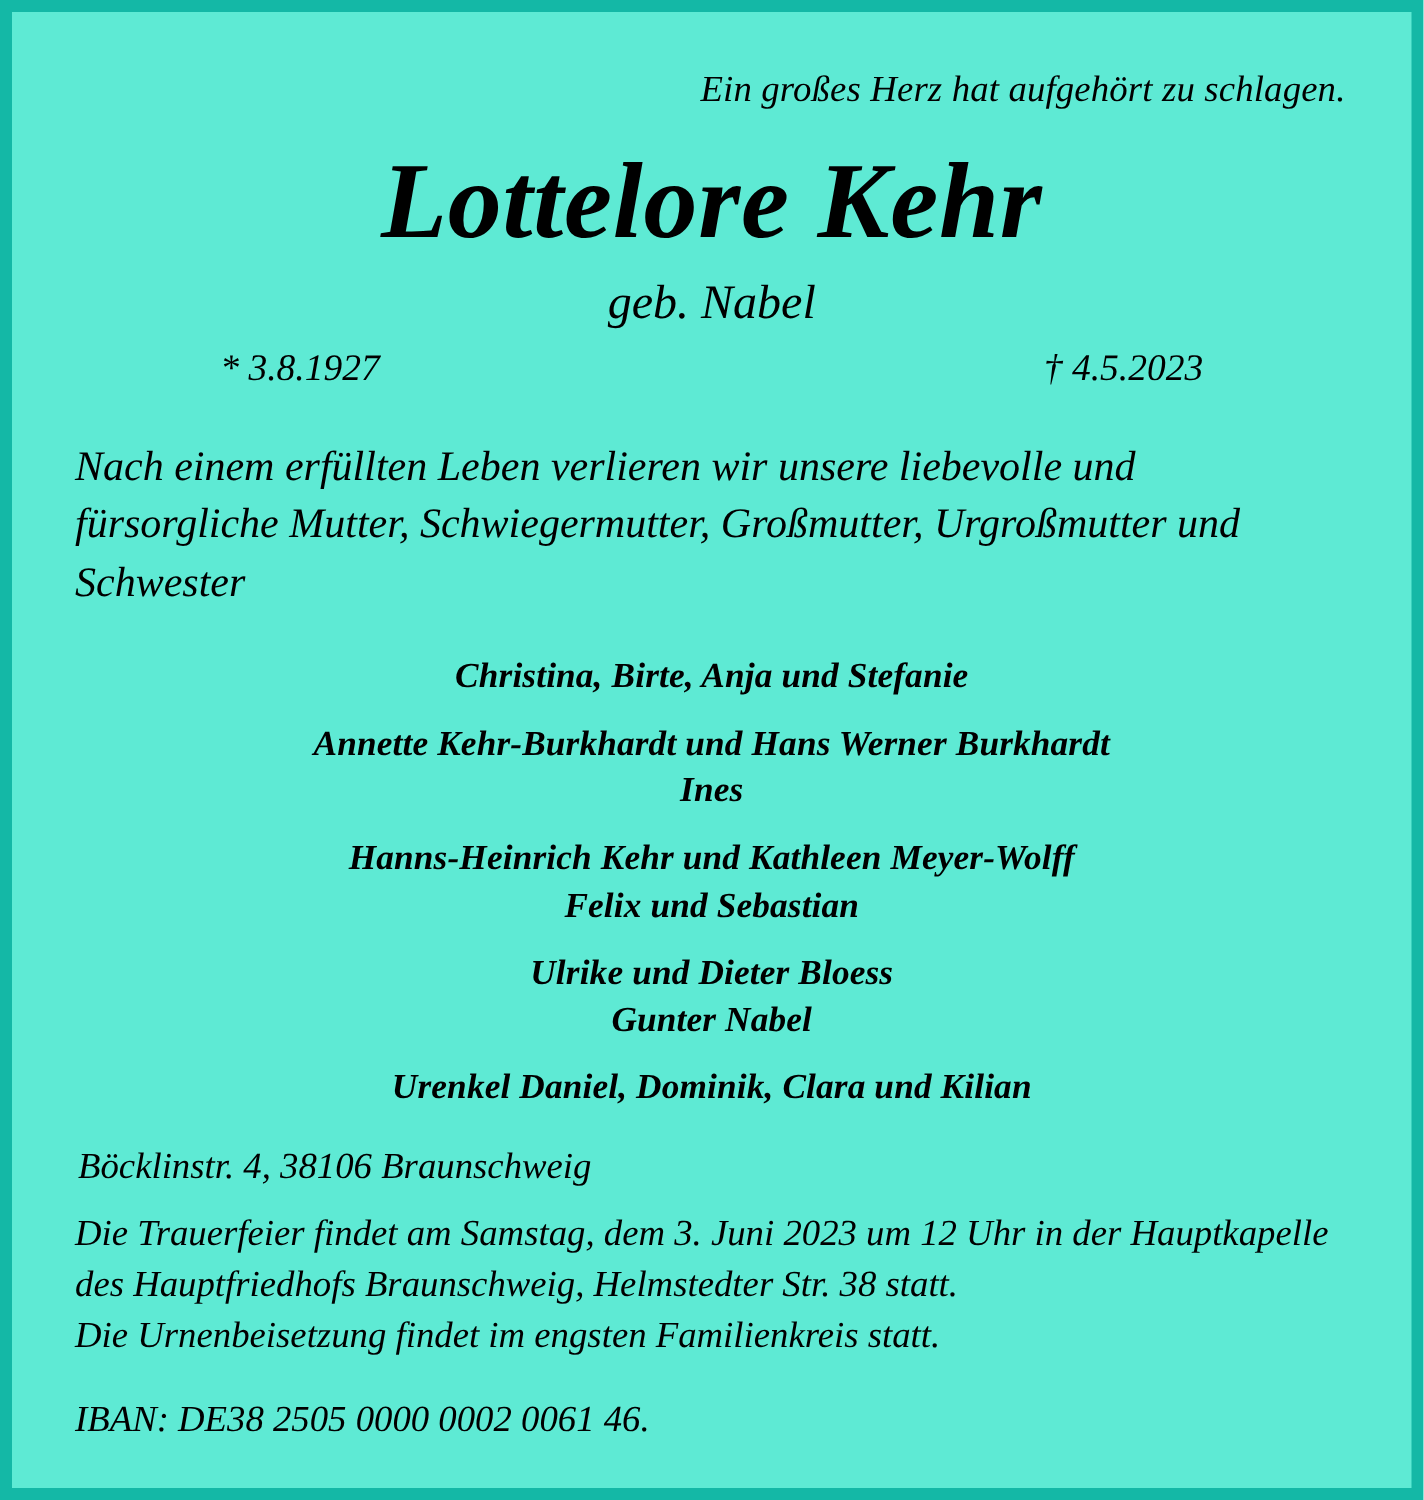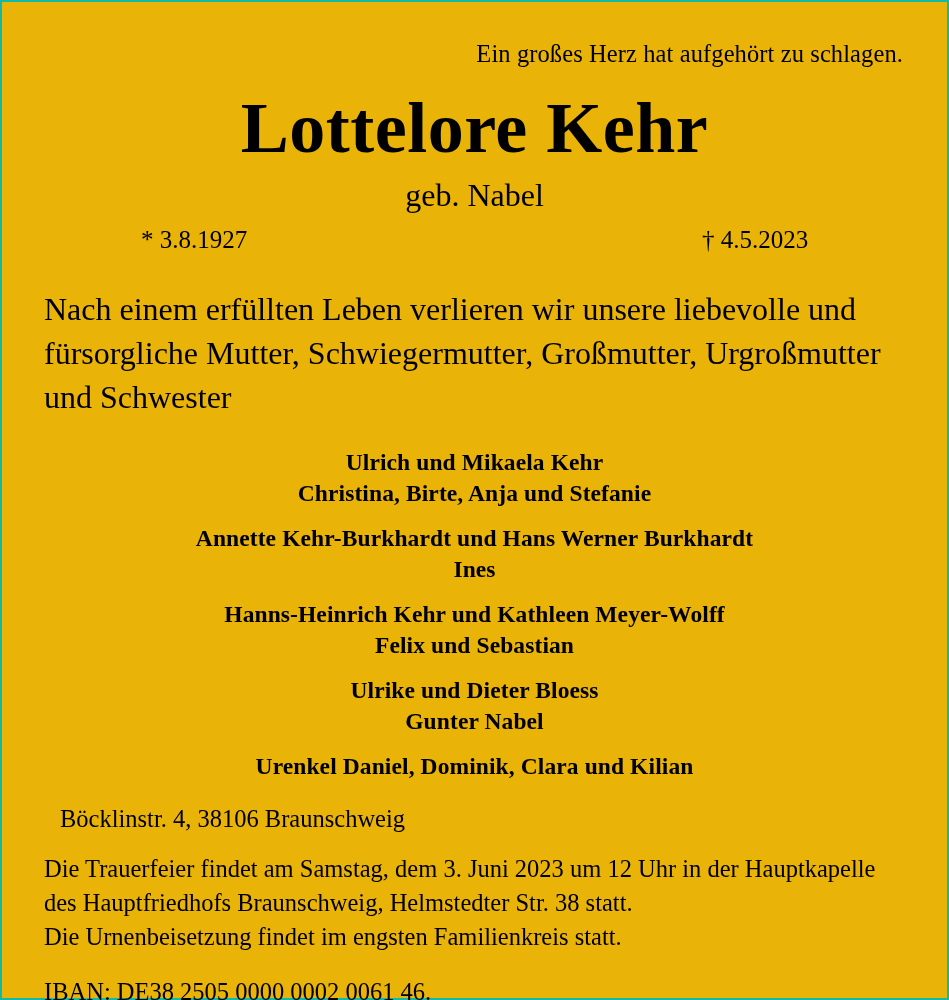--- a/index.html
+++ b/index.html
@@ -13,23 +13,24 @@
     font-family: "Liberation Serif", "DejaVu Serif", serif;
     color: #000000;
     overflow: hidden;
   }
 
   .notice {
     position: relative;
     box-sizing: border-box;
     width: 949px;
     height: 1000px;
-    background: #eab308;
-    border: 2px solid #14b8a6;
+    background: #5eead4;
+    border: 8px solid #14b8a6;
     padding: 0;
+    font-style: italic;
   }
 
   .inner {
     box-sizing: border-box;
     width: 100%;
     height: 100%;
     padding: 38px 42px 20px 42px;
   }
 
   
@@ -74,21 +75,21 @@
     text-align: center;
   }
   .date-death {
     width: 300px;
     text-align: center;
   }
 
   
   .intro {
     margin: 32px 0 0 0;
-    font-size: 32px;
+    font-size: 28px;
     line-height: 1.38;
     text-align: left;
   }
 
   
   .mourners {
     margin: 28px 0 0 0;
     text-align: center;
   }
   .mourner-group {
@@ -105,21 +106,21 @@
     white-space: nowrap;
   }
 
   
   .details {
     margin-top: 20px;
     font-size: 24.5px;
     line-height: 1.38;
   }
   .address-line {
-    margin: 16px;
+    margin: 2px;
   }
   .ceremony {
     margin: 12px 0 0 0;
   }
   .ceremony-line {
     margin: 0;
   }
   .donation {
     margin: 22px 0 0 0;
     text-align: justify;
@@ -145,21 +146,20 @@
 
     <div class="dates">
       <span class="date-birth">* 3.8.1927</span>
       <span class="date-death">† 4.5.2023</span>
     </div>
 
     <p class="intro">Nach einem erfüllten Leben verlieren wir unsere liebevolle und fürsorgliche Mutter, Schwiegermutter, Großmutter, Urgroßmutter und Schwester</p>
 
     <div class="mourners">
       <div class="mourner-group">
-        <div class="mourner-line">Ulrich und Mikaela Kehr</div>
         <div class="mourner-line">Christina, Birte, Anja und Stefanie</div>
       </div>
       <div class="mourner-group">
         <div class="mourner-line">Annette Kehr-Burkhardt und Hans Werner Burkhardt</div>
         <div class="mourner-line">Ines</div>
       </div>
       <div class="mourner-group">
         <div class="mourner-line">Hanns-Heinrich Kehr und Kathleen Meyer-Wolff</div>
         <div class="mourner-line">Felix und Sebastian</div>
       </div>

